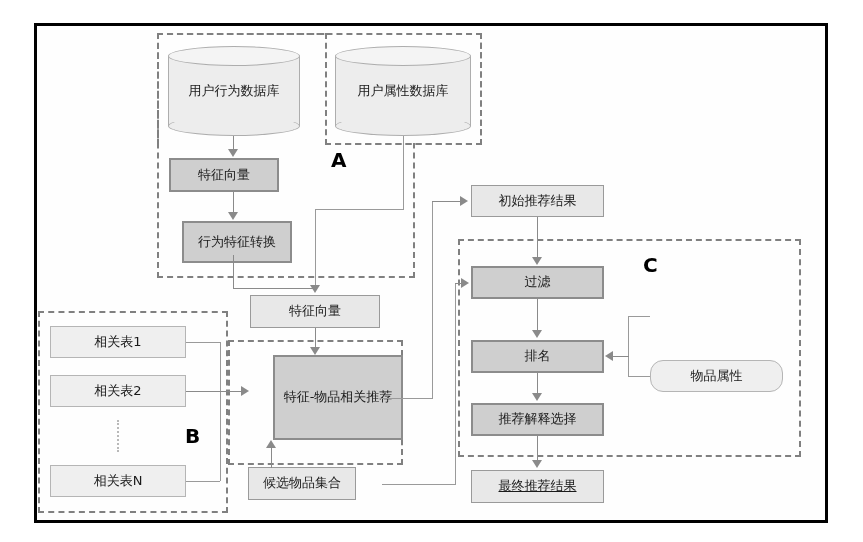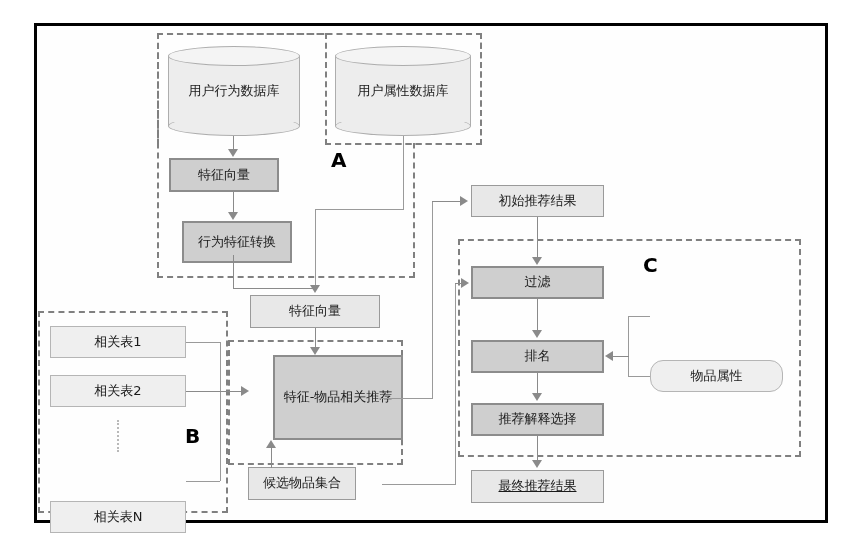--- a/index.html
+++ b/index.html
@@ -94,21 +94,21 @@
   <div class="node dark" style="left:250px;top:355px;width:130px;height:85px;margin-left:23px;">
     <span>特征-物品</span>
     <span>相关推荐</span>
   </div>
 
   <div class="node" style="left:248px;top:467px;width:108px;height:33px;">候选物品集合</div>
 
   <div class="node light2" style="left:50px;top:326px;width:136px;height:32px;">相关表1</div>
   <div class="node light2" style="left:50px;top:375px;width:136px;height:32px;">相关表2</div>
   <div class="vdots" style="left:117px;top:420px;height:32px;"></div>
-  <div class="node light2" style="left:50px;top:465px;width:136px;height:32px;margin-top:36px;">相关表N</div>
+  <div class="node light2" style="left:50px;top:465px;width:136px;height:32px;">相关表N</div>
 
   <div class="node" style="left:471px;top:185px;width:133px;height:32px;">初始推荐结果</div>
 
   <div class="node dark" style="left:471px;top:340px;width:133px;height:33px;">排名</div>
 
   <div class="node dark" style="left:471px;top:266px;width:133px;height:33px;">过滤</div>
 
   <div class="node dark" style="left:471px;top:403px;width:133px;height:33px;">推荐解释选择</div>
 
   <div class="node" style="left:471px;top:470px;width:133px;height:33px;text-decoration:underline;">最终推荐结果</div>

